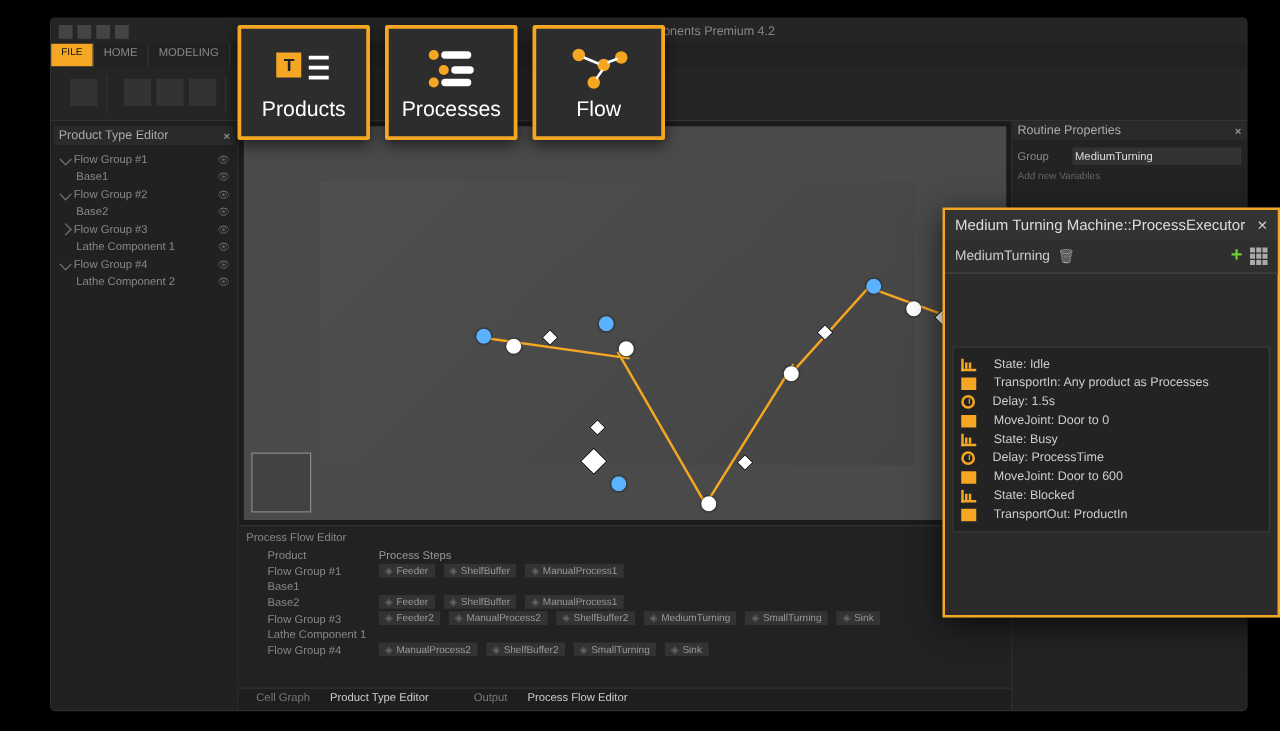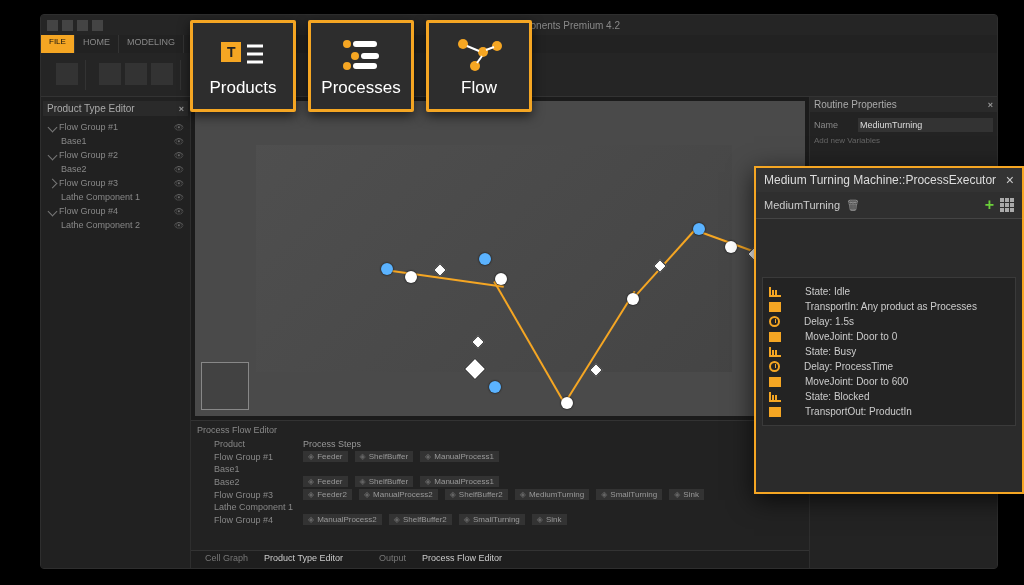--- a/index.html
+++ b/index.html
@@ -179,21 +179,21 @@
   font-size:11px; color:#ccc;
   border-bottom:1px solid #444;
 }
 .popup-sub .spacer { flex:1; }
 .popup-sub .plus { color:#6bcf3a; font-size:16px; font-weight:bold; }
 .popup-body { flex:1; padding:6px; }
 .popup-list {
   background:#232323; border:1px solid #3a3a3a;
   margin-top:52px; padding:6px;
 }
-.popup-list .row { display:flex; align-items:center; gap:24px; font-size:10px; color:#ccc; padding:2px 0; }
+.popup-list .row { display:flex; align-items:center; gap:14px; font-size:10px; color:#ccc; padding:2px 0; }
 .ic-chart { width:12px; height:10px; border-left:2px solid #f5a623; border-bottom:2px solid #f5a623; position:relative; }
 .ic-chart::after { content:""; position:absolute; left:1px; bottom:0; width:2px; height:5px; background:#f5a623; box-shadow: 3px 0 0 0 #f5a623, 6px 0 0 -1px #f5a623; }
 .ic-box { width:12px; height:10px; background:#f5a623; }
 .ic-clock { width:11px; height:11px; border:2px solid #f5a623; border-radius:50%; position:relative; }
 .ic-clock::after { content:""; position:absolute; left:4px; top:1px; width:1px; height:4px; background:#f5a623; }
 .close-x { color:#ccc; font-size:14px; cursor:pointer; }
 svg { display:block; }
 </style>
 </head>
 <body>
@@ -362,21 +362,21 @@
       </div>
     </div>
 
     <div class="sidebar-right">
       <div class="panel-header">
         <span>Routine Properties</span>
         <span class="x">×</span>
       </div>
       <div class="prop-panel">
         <div class="prop-row">
-          <span style="width:44px">Name</span>
+          <span style="width:44px">Group</span>
           <input value="MediumTurning" style="">
         </div>
         <div class="prop-row" style="color:#666;font-size:8px">
           <span>Add new Variables</span>
         </div>
       </div>
     </div>
   </div>
 </div>
 

